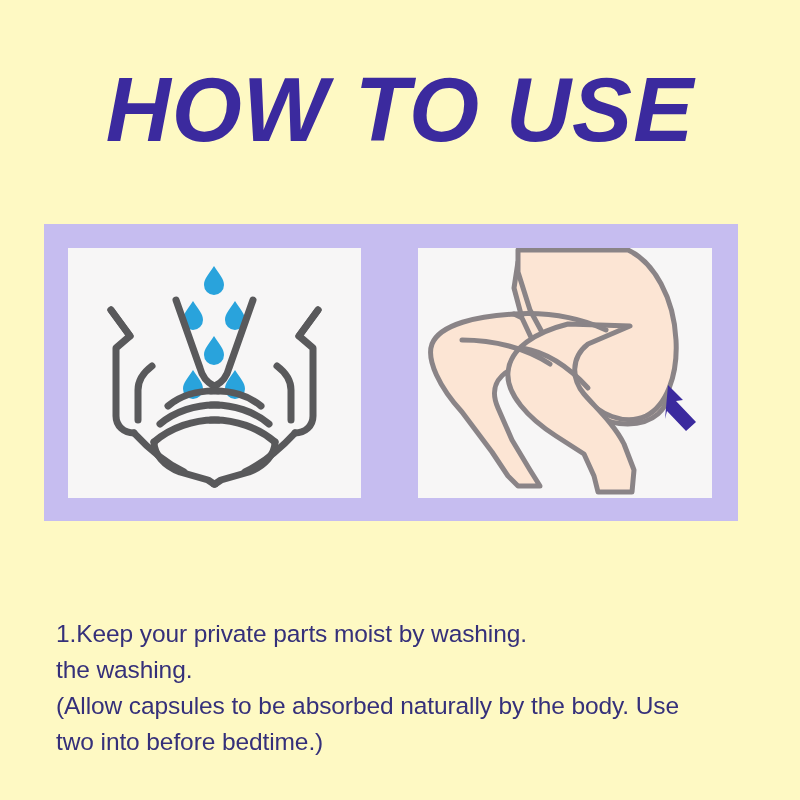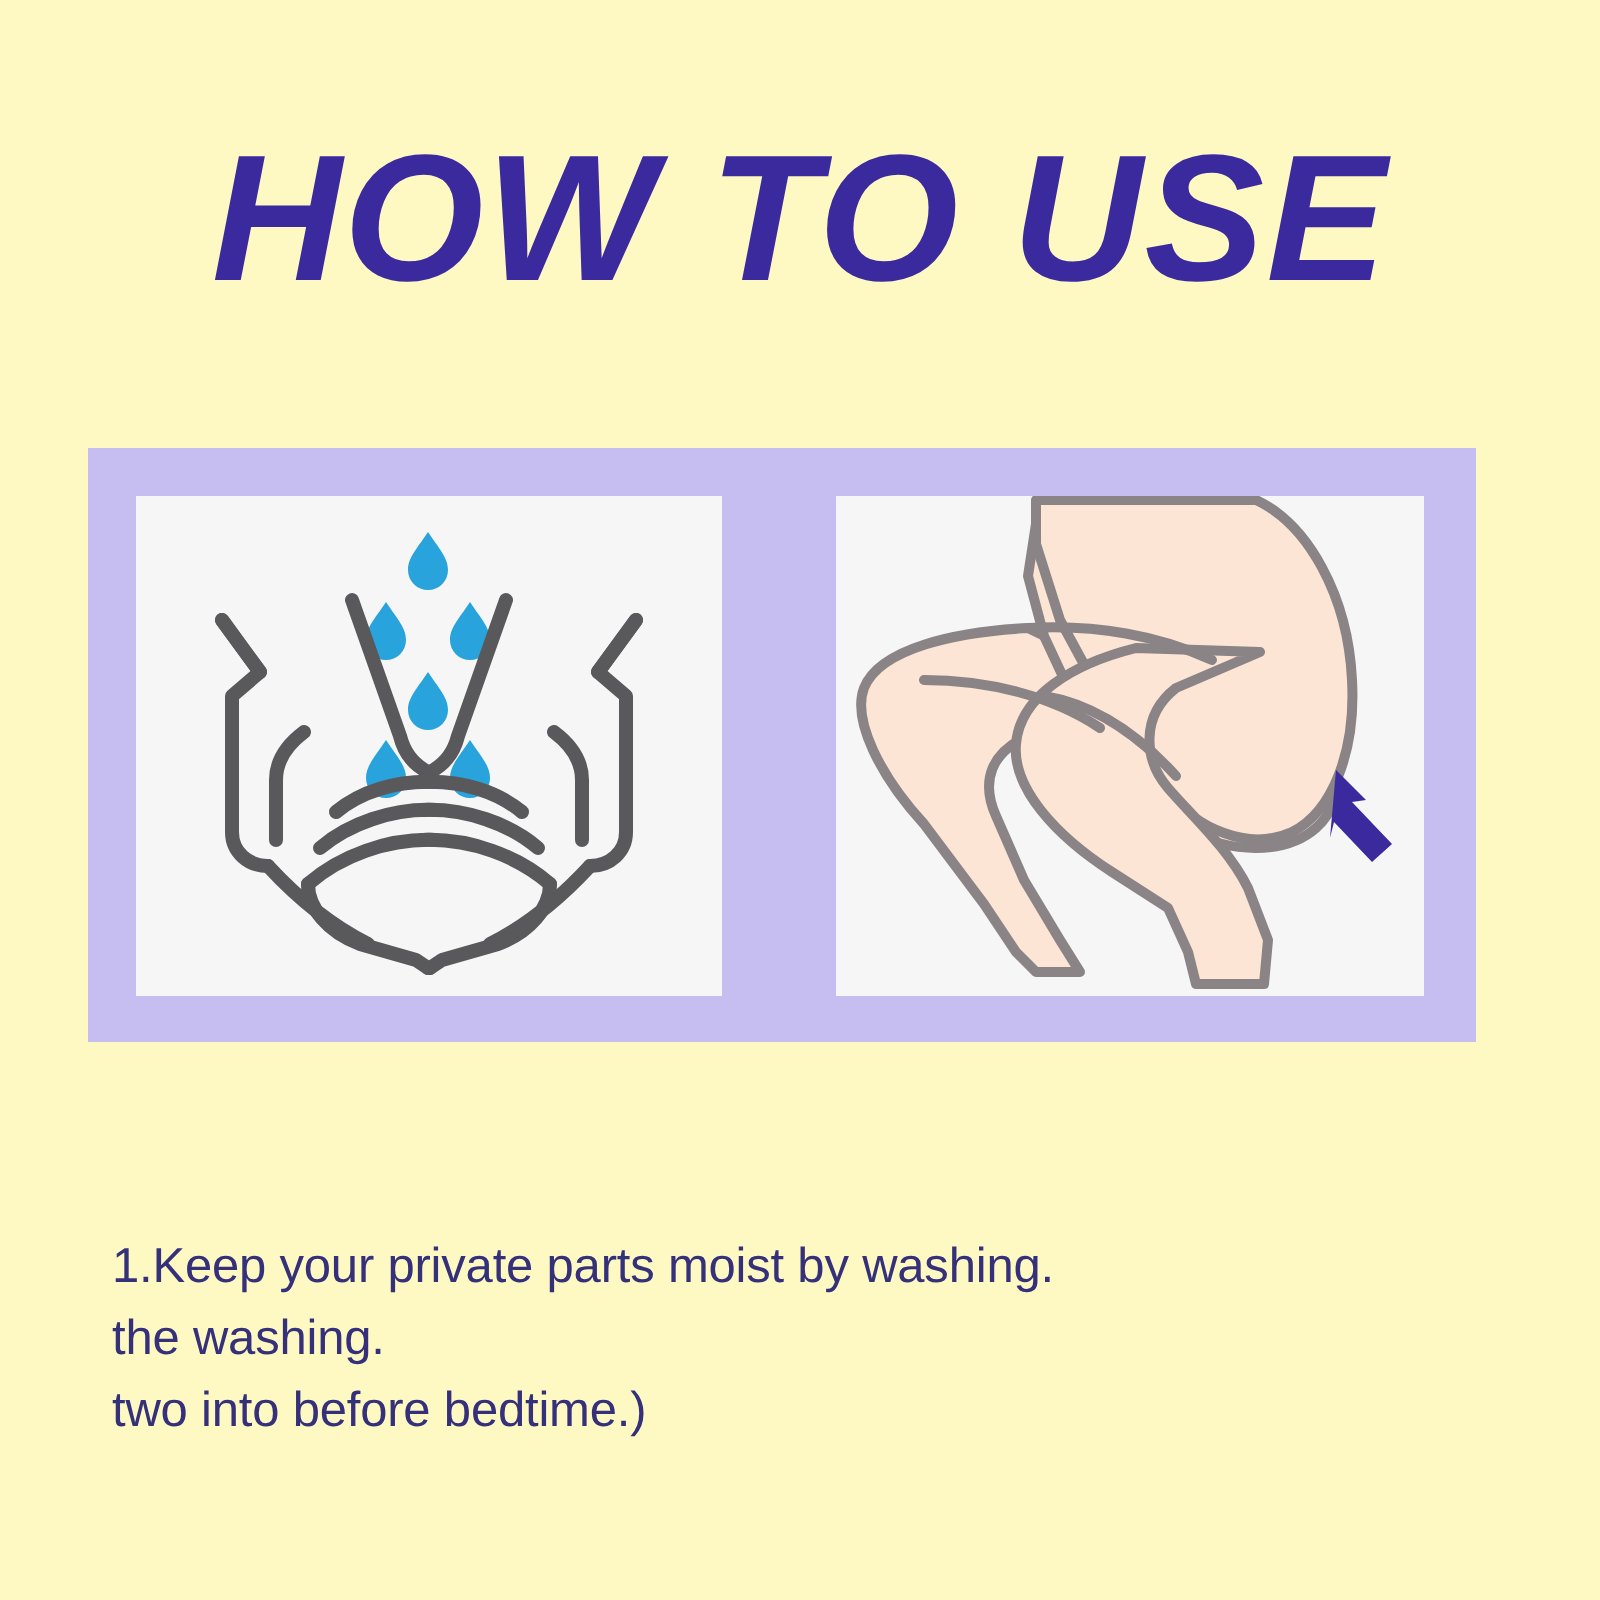--- a/index.html
+++ b/index.html
@@ -185,16 +185,17 @@
         </g>
 
         <path d="M250 137 L265 152 L258 153 L278 174 L268 183 L249 163 L247 171 Z" fill="#3B2A9E"></path>
       </svg>
     </div>
   </div>
 
   <div class="instructions">
     <p>1.Keep your private parts moist by washing.</p>
     <p>the washing.</p>
+    <p>(Allow capsules to be absorbed naturally by the body. Use</p>
     <p>two into before bedtime.)</p>
   </div>
 
 </div>
 
 </body></html>

